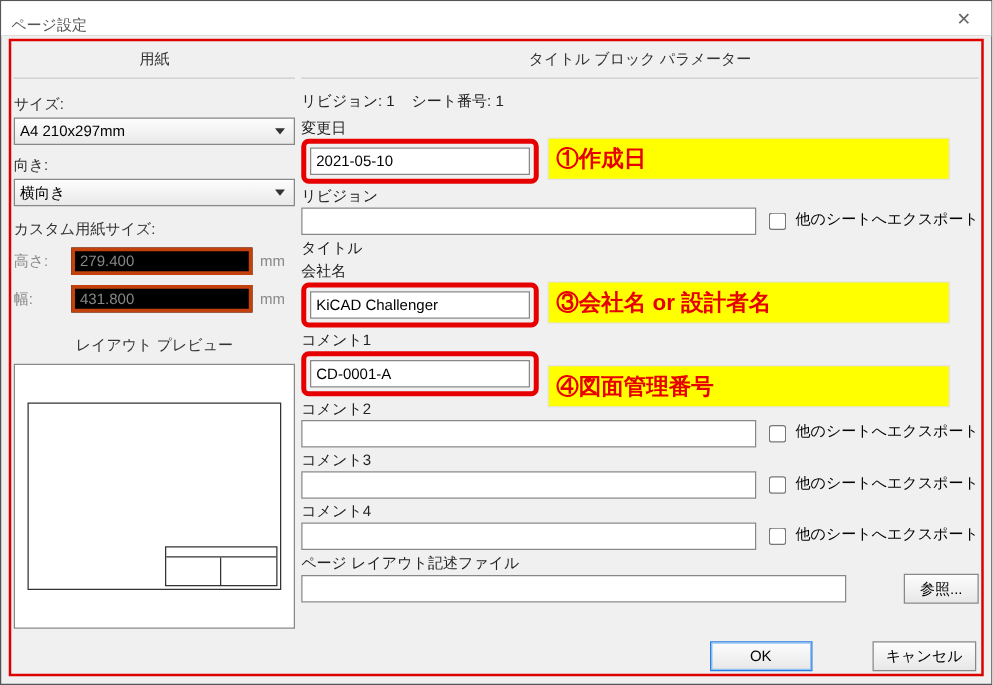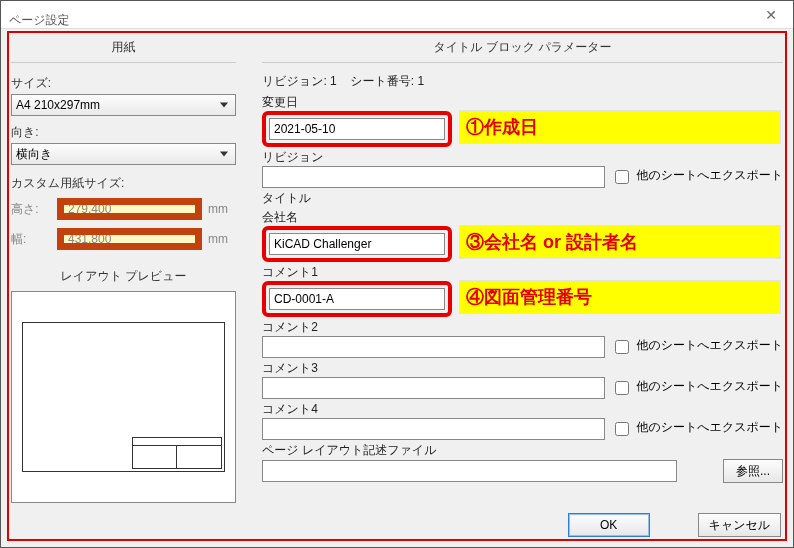--- a/index.html
+++ b/index.html
@@ -21,21 +21,21 @@
     height: 28px;
     background: #fff;
     border-bottom: 1px solid #ddd;
     display: flex; align-items: center;
     padding: 0 8px;
     justify-content: space-between;
   }
   .titlebar .title { color: #555; font-size: 12px; margin-top: 12px; }
   .titlebar .close { font-size: 14px; color: #666; padding: 2px 8px; }
   .content {
-    flex: 1; display: flex; padding: 6px 10px 4px 10px; gap: 26px;
+    flex: 1; display: flex; padding: 6px 10px 4px 10px; gap: 5px;
     position: relative;
   }
   .left { width: 225px; display:flex; flex-direction:column; }
   .right { flex: 1; display:flex; flex-direction:column; }
   .section-header {
     text-align: center;
     font-size: 12px;
     padding: 4px 0 6px 0;
     border-bottom: 1px solid #ccc;
     margin-bottom: 10px;
@@ -59,21 +59,21 @@
   .select-wrap { position: relative; }
   .select-wrap::after {
     content: ""; position:absolute; right:8px; top:50%;
     width:0;height:0;border-left:4px solid transparent;border-right:4px solid transparent;border-top:5px solid #333;
     transform: translateY(-50%);
     pointer-events:none;
   }
   .row { display:flex; align-items:center; gap:6px; margin:4px 0; }
   .row .unit { width: 28px; color:#888; }
   .row label.lbl { width: 40px; color:#888; }
-  .row input[disabled] { background:#fef9c3; color:#888; border:7px solid #c2410c;}
+  .row input[disabled] { background:#000000; color:#888; border:3px solid #c2410c;}
   .preview-header {
     text-align:center; font-size:12px; color:#333;
     border-top: 0px;
     margin-top: 10px;
     padding: 4px 0;
   }
   .preview-box {
     flex:1;
     border:1px solid #888; background:#fff;
     position:relative;
@@ -239,21 +239,21 @@
           <div class="annot" style="top:0">③会社名 or 設計者名</div>
         </div>
       </div>
 
       <div class="field-block">
         <span class="field-label">コメント1</span>
         <div style="position:relative">
           <div class="red-frame">
             <input class="field-input" value="CD-0001-A" style="">
           </div>
-          <div class="annot" style="top:0">④図面管理番号</div>
+          <div class="annot" style="top:12px">④図面管理番号</div>
         </div>
       </div>
 
       <div class="field-block">
         <span class="field-label">コメント2</span>
         <div class="input-row">
           <input class="field-input" value="" style="">
           <label class="chk">
             <input type="checkbox" style="">
               <span>他のシートへエクスポート</span>

